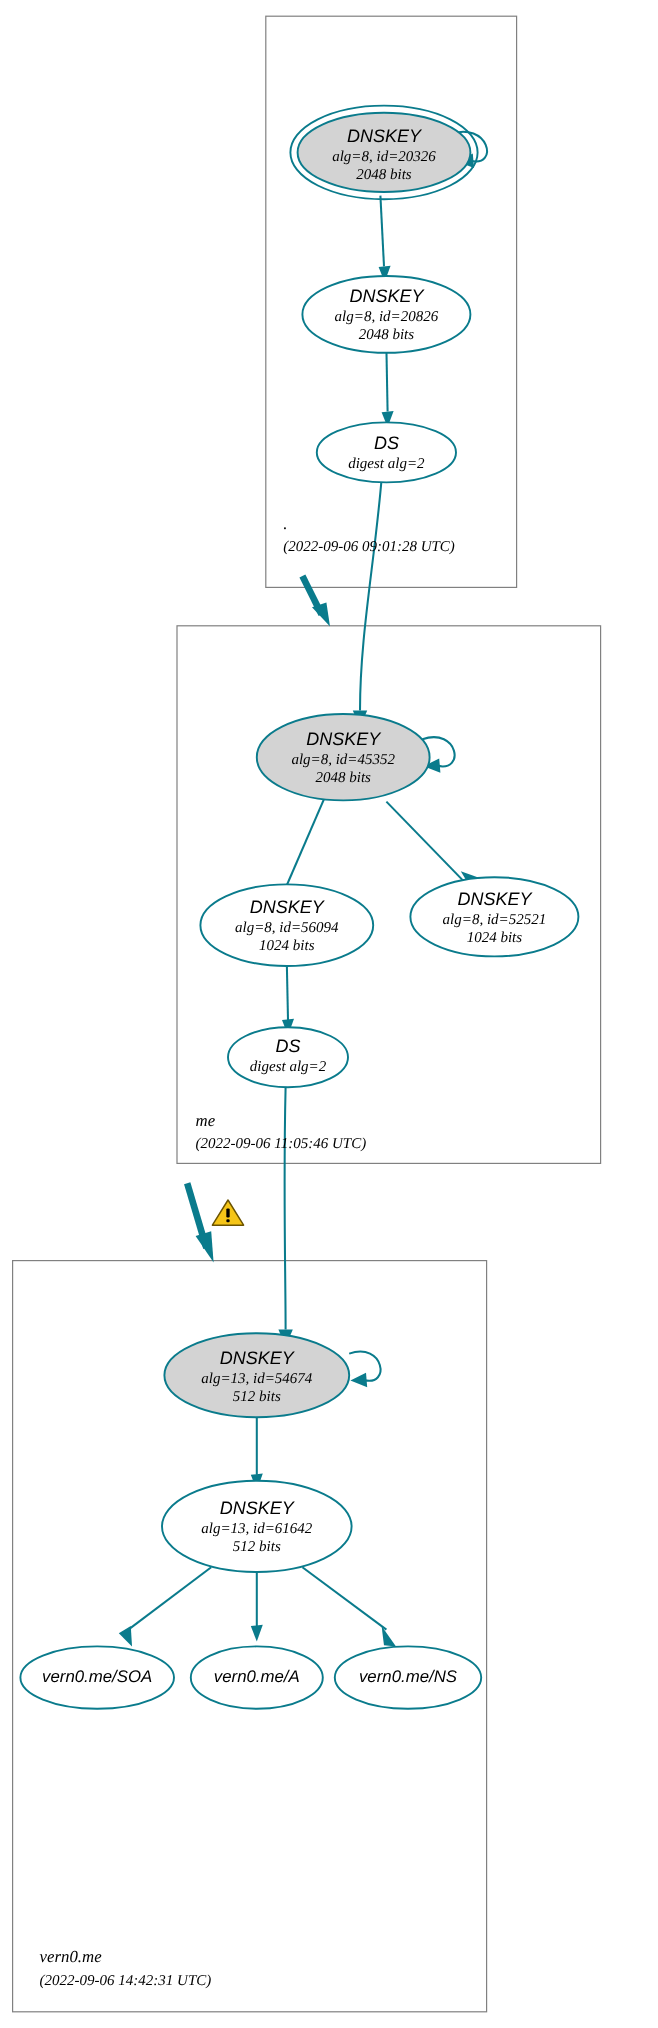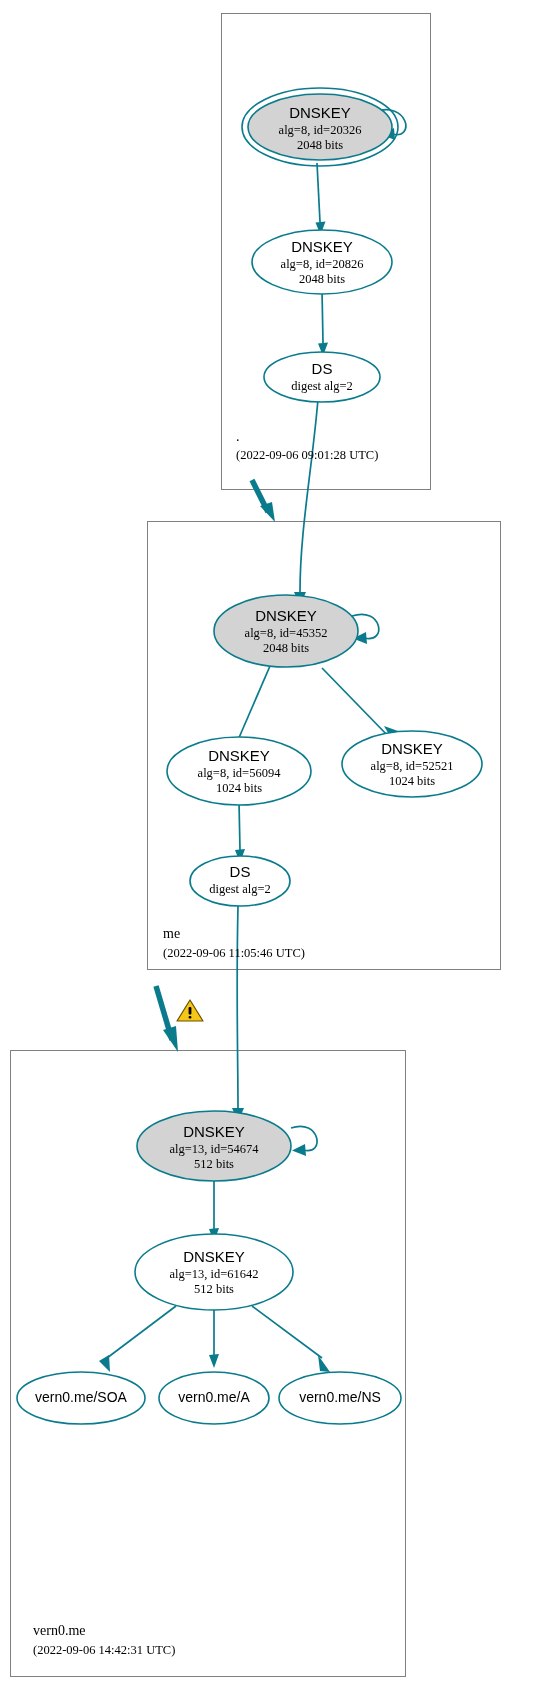--- a/index.html
+++ b/index.html
@@ -10,20 +10,21 @@
   body {
     font-family: "Liberation Sans", sans-serif;
     width: 548px;
     height: 1690px;
     overflow: hidden;
   }
   #diagram-root {
     position: relative;
     width: 548px;
     height: 1690px;
+    font-style: italic;
   }
   svg#dnssec-svg {
     display: block;
     width: 548px;
     height: 1690px;
   }
   .zone-box {
     fill: #ffffff;
     stroke: #808080;
     stroke-width: 1;

